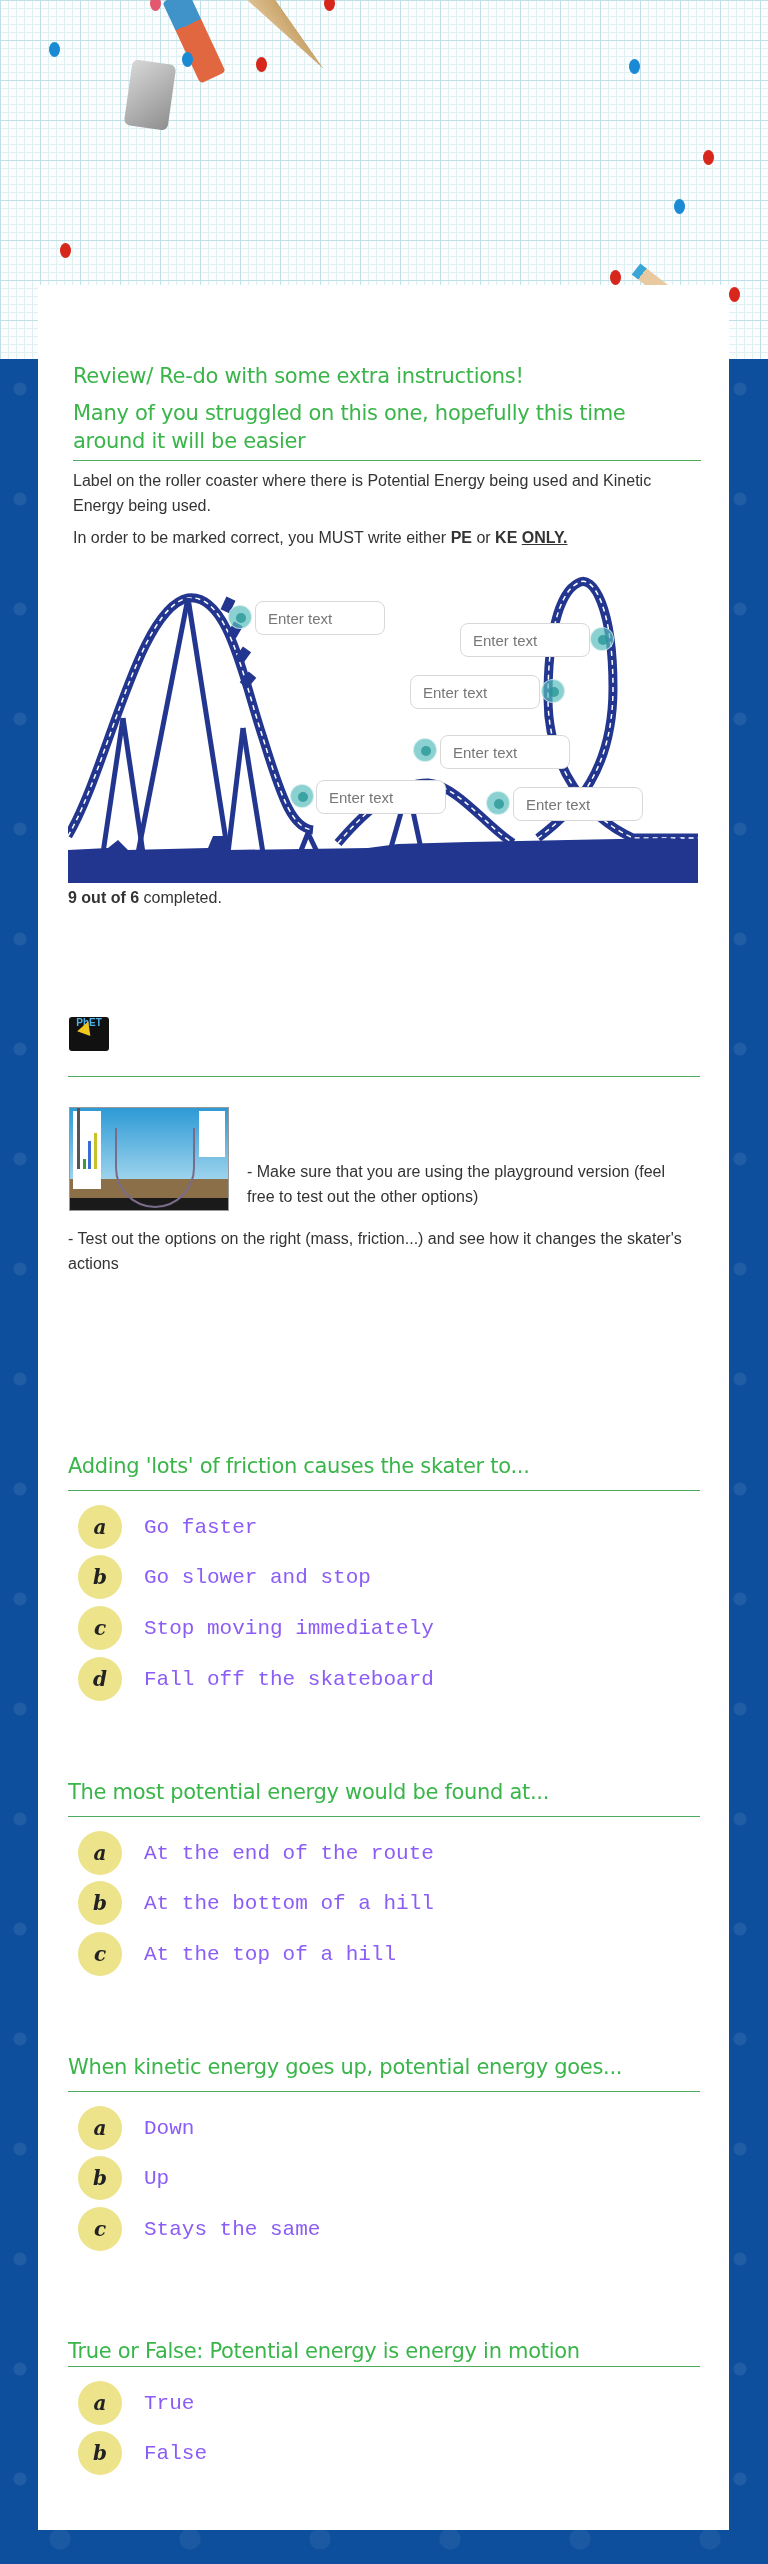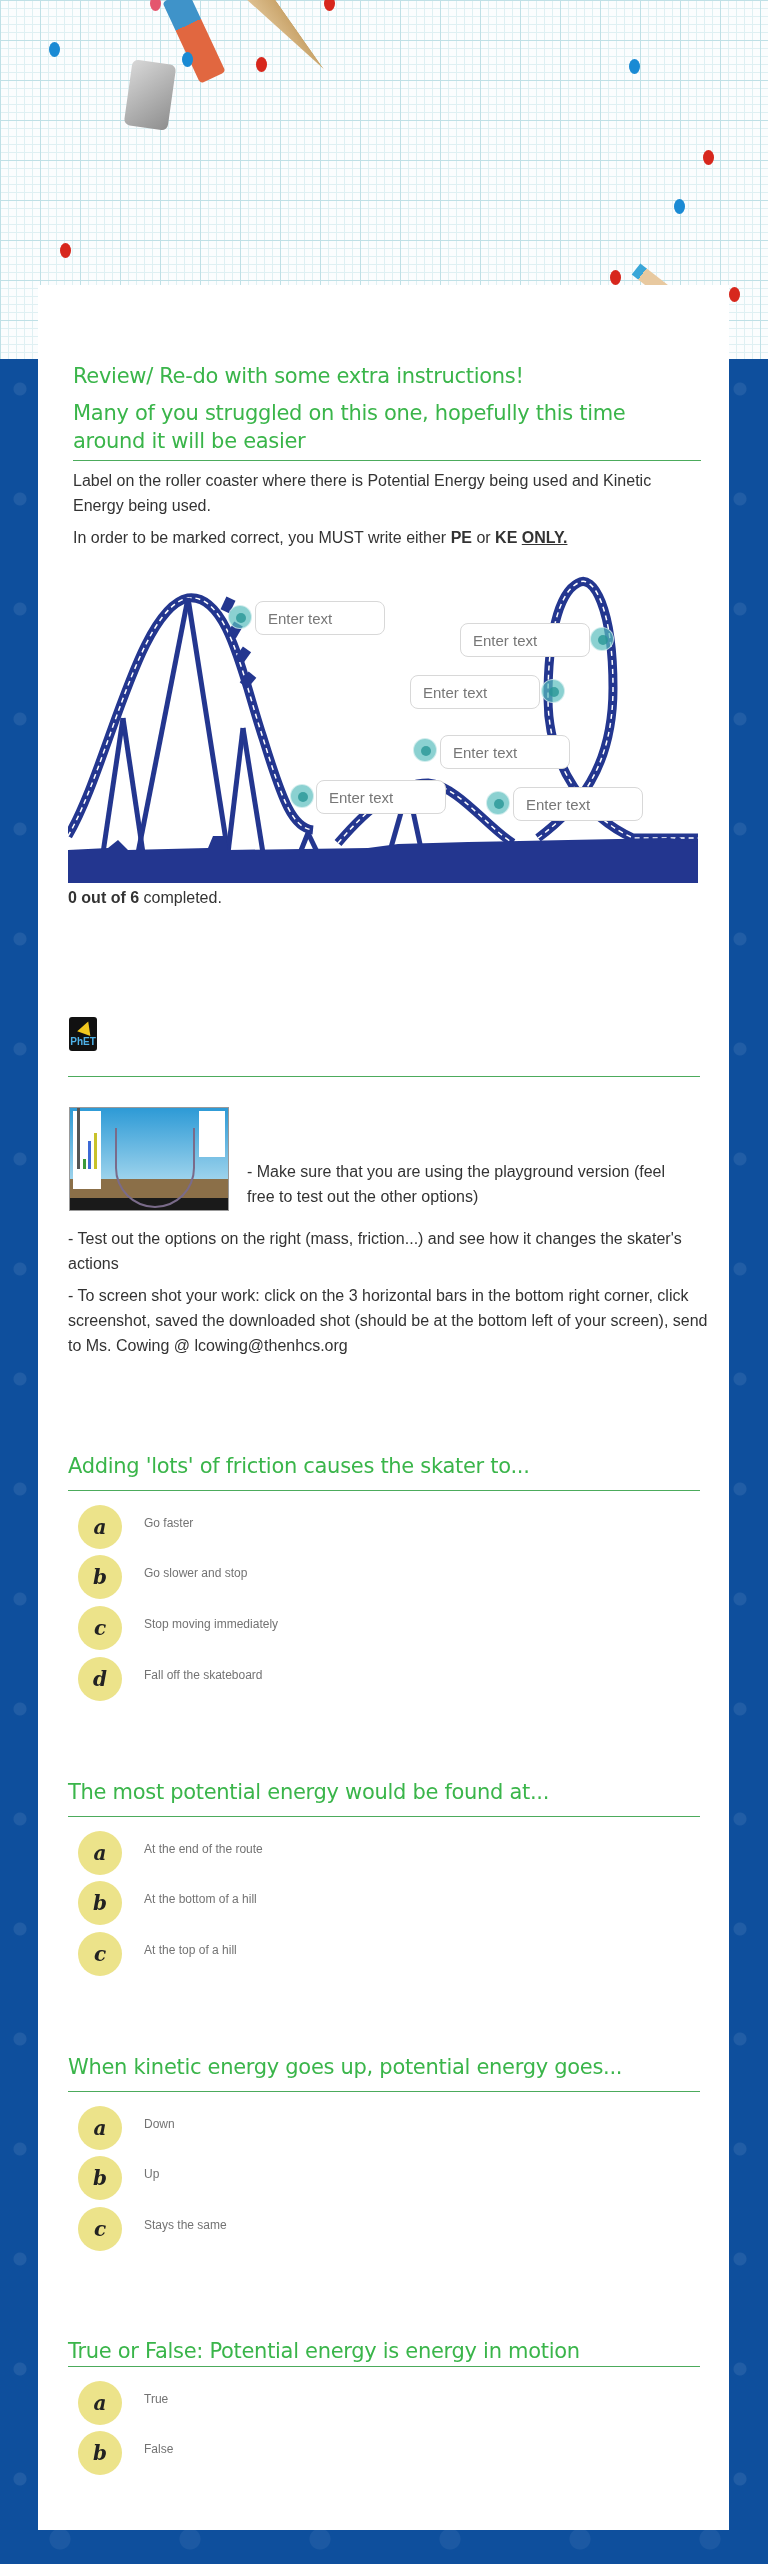--- a/index.html
+++ b/index.html
@@ -88,23 +88,23 @@
     position: absolute; width: 24px; height: 24px; border-radius: 50%;
     background: rgba(90,190,190,0.7); border: 1px solid rgba(255,255,255,0.6);
     transform: translate(-12px,-12px);
   }
   .marker::after {
     content: ""; position: absolute; left: 7px; top: 7px; width: 10px; height: 10px;
     border-radius: 50%; background: rgba(40,150,150,0.8);
   }
 
   .phet-icon {
-    position: absolute; width: 28px; height: 34px; background: #111; border-radius: 3px;
+    position: absolute; width: 40px; height: 34px; background: #111; border-radius: 3px;
     color: #4fb2e8; font-family: "Liberation Sans", sans-serif; font-weight: bold;
-    font-size: 10px; text-align: center; padding-top: 19px;
+    font-size: 10px; text-align: center; 
   }
   .phet-icon .plane {
     position: absolute; left: 10px; top: 4px; width: 0; height: 0;
     border-left: 7px solid transparent; border-right: 7px solid transparent;
     border-bottom: 13px solid #f2c81f; transform: rotate(20deg);
   }
 
   .thumb {
     position: absolute; width: 160px; height: 104px;
     background: linear-gradient(#2d9ad6 0%, #9dd3ec 70%, #8b6f48 70%, #8b6f48 88%, #1a1a1a 88%);
@@ -121,21 +121,21 @@
 
   .q-option { position: absolute; left: 0; height: 44px; width: 600px; }
   .q-letter {
     position: absolute; left: 10px; top: 0; width: 44px; height: 44px; border-radius: 50%;
     background: #ece38a; color: #222;
     font-family: "DejaVu Serif", serif; font-style: italic; font-weight: bold;
     font-size: 20px; line-height: 44px; text-align: center;
   }
   .q-text {
     position: absolute; left: 76px; top: 11px;
-    font-family: Liberation Sans, sans-serif; font-size: 12px; color: #737373;
+    font-family: Liberation Mono, monospace; font-size: 21px; color: #8b5cf6;
   }
 </style>
 </head>
 <body>
 
 <div class="paper">
   <div class="sharpener"></div>
   <div class="eraser"></div>
   <div class="ruler"></div>
   <div class="pencil"></div>
@@ -208,21 +208,21 @@
   <div class="marker" style="left:515px;top:406px"></div>
   <input class="enter-input" style="left: 372px; top: 390px;" placeholder="Enter text">
   <div class="marker" style="left:387px;top:465px"></div>
   <input class="enter-input" style="left: 402px; top: 450px;" placeholder="Enter text">
   <div class="marker" style="left:264px;top:511px"></div>
   <input class="enter-input" style="left: 278px; top: 495px;" placeholder="Enter text">
   <div class="marker" style="left:460px;top:518px"></div>
   <input class="enter-input" style="left: 475px; top: 502px;" placeholder="Enter text">
 
   <div class="body-text" style="position:absolute;left:30px;top:600px">
-    <b>0 out of 6</b><span> completed.</span>
+    <b>9 out of 6</b><span> completed.</span>
   </div>
 
   <div class="phet-icon" style="left:31px;top:732px">
     <div class="plane"></div>
     <span>PhET</span>
   </div>
   <div class="rule" style="position:absolute;left:30px;top:791px;width:632px"></div>
 
   <div class="thumb" style="left:31px;top:822px">
     <div class="panel">
@@ -230,21 +230,20 @@
       <div class="bar" style="left:10px;height:10px;background:#3c9a3c"></div>
       <div class="bar" style="left:15px;height:28px;background:#3c6ad6"></div>
       <div class="bar" style="left:21px;height:36px;background:#c8c22a"></div>
     </div>
     <div class="track"></div>
     <div class="opts"></div>
   </div>
 
   <div class="body-text" style="position:absolute;left:30px;top:941px;width:640px">- Test out the options on the right (mass, friction...) and see how it changes the skater's actions</div>
   <div class="body-text" style="position:absolute;left:209px;top:874px;width:450px">- Make sure that you are using the playground version (feel free to test out the other options)</div>
-  <div class="body-text" style="position:absolute;left:30px;top:998px;width:640px">- To screen shot your work: click on the 3 horizontal bars in the bottom right corner, click screenshot, saved the downloaded shot (should be at the bottom left of your screen),  send to Ms. Cowing @ lcowing@thenhcs.org</div>
 
   <div class="section" style="top:1167px">
     <div class="h-green" style="position:absolute;left:30px;top:0;width:630px">Adding 'lots' of friction causes the skater to...</div>
     <div class="rule" style="position:absolute;left:30px;top:38px;width:632px"></div>
     <div class="q-option" style="top:53px;left:30px">
       <div class="q-letter">a</div>
       <div class="q-text">Go faster</div>
     </div>
     <div class="q-option" style="top:103px;left:30px">
       <div class="q-letter">b</div>

